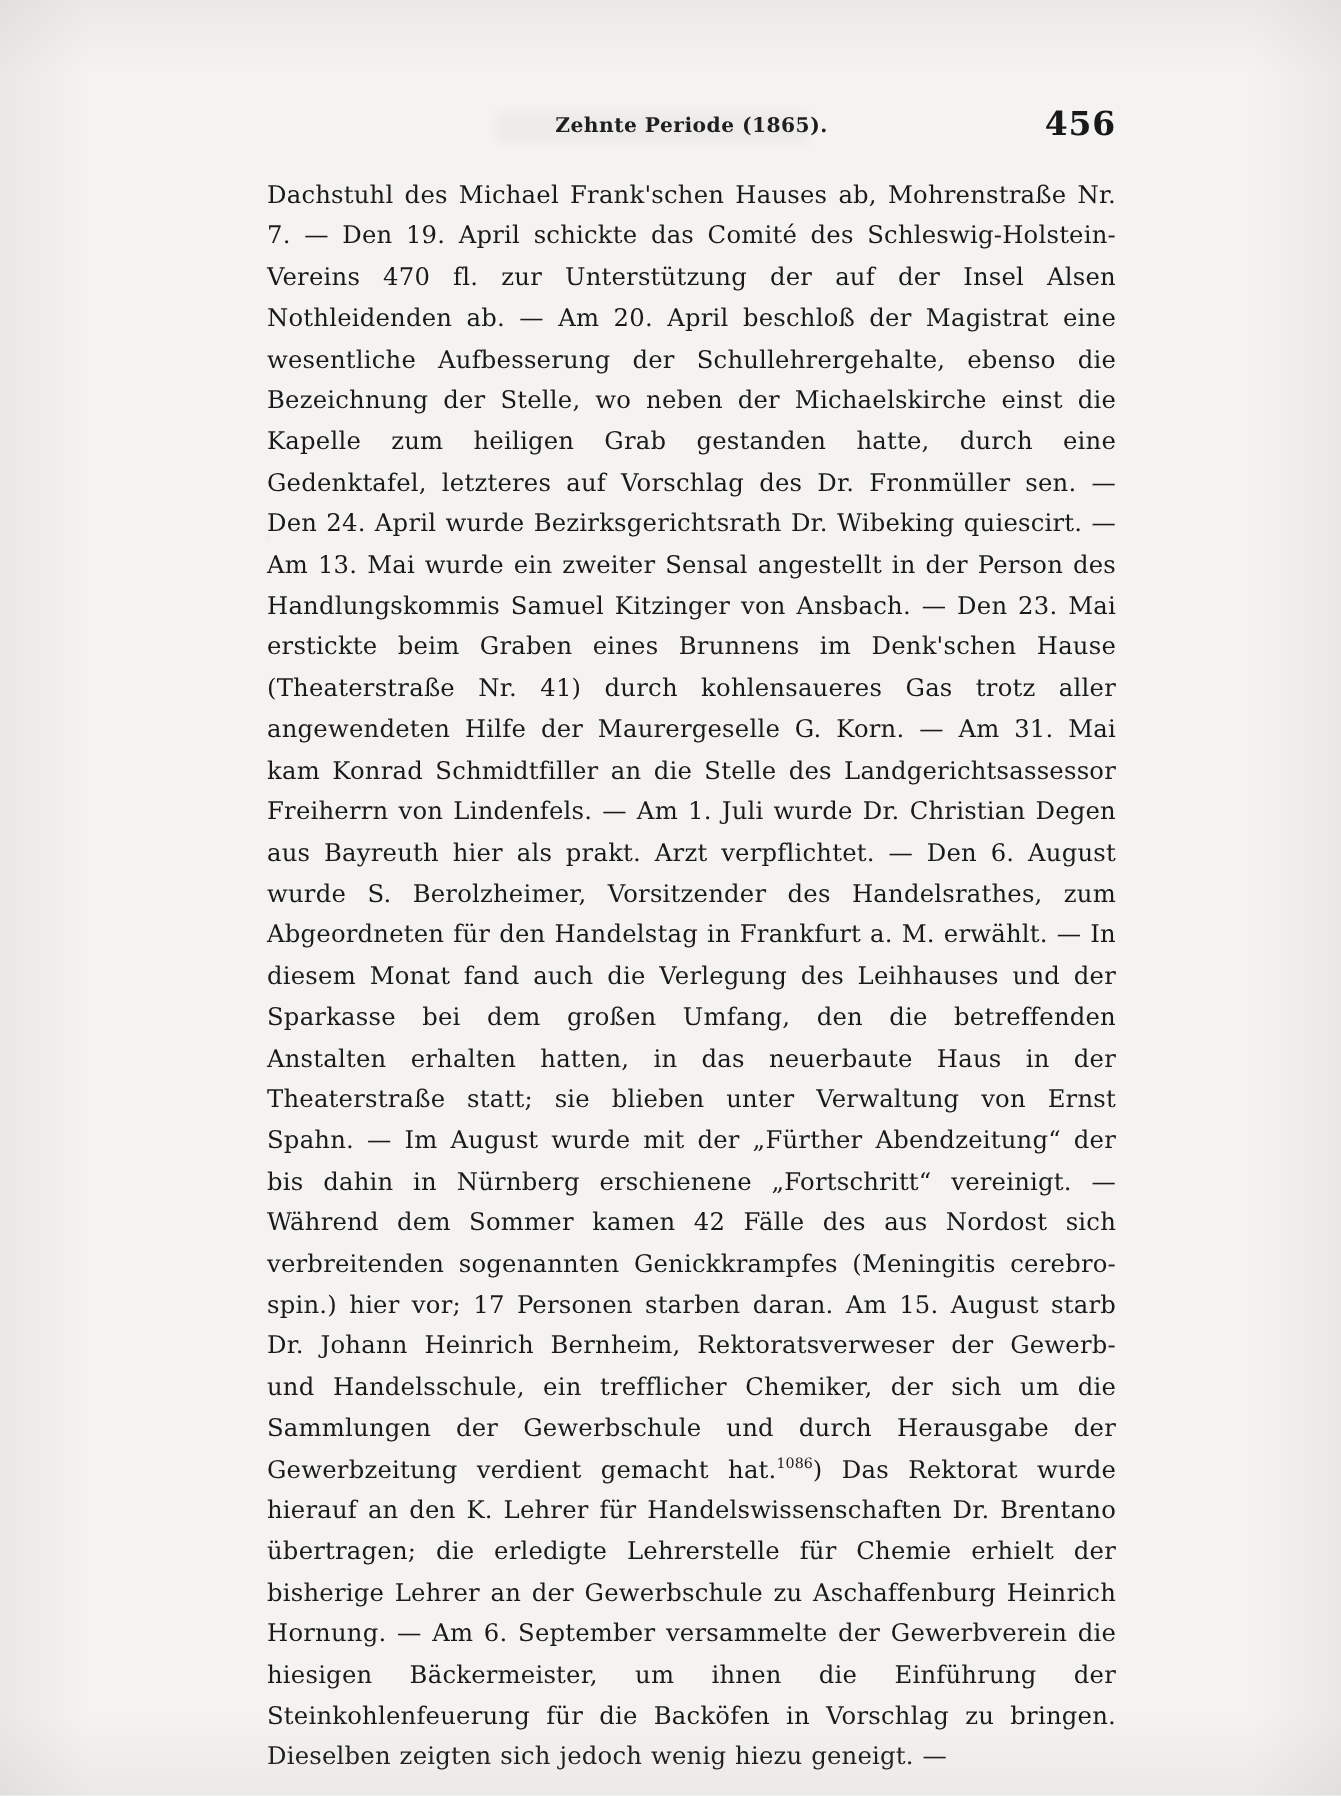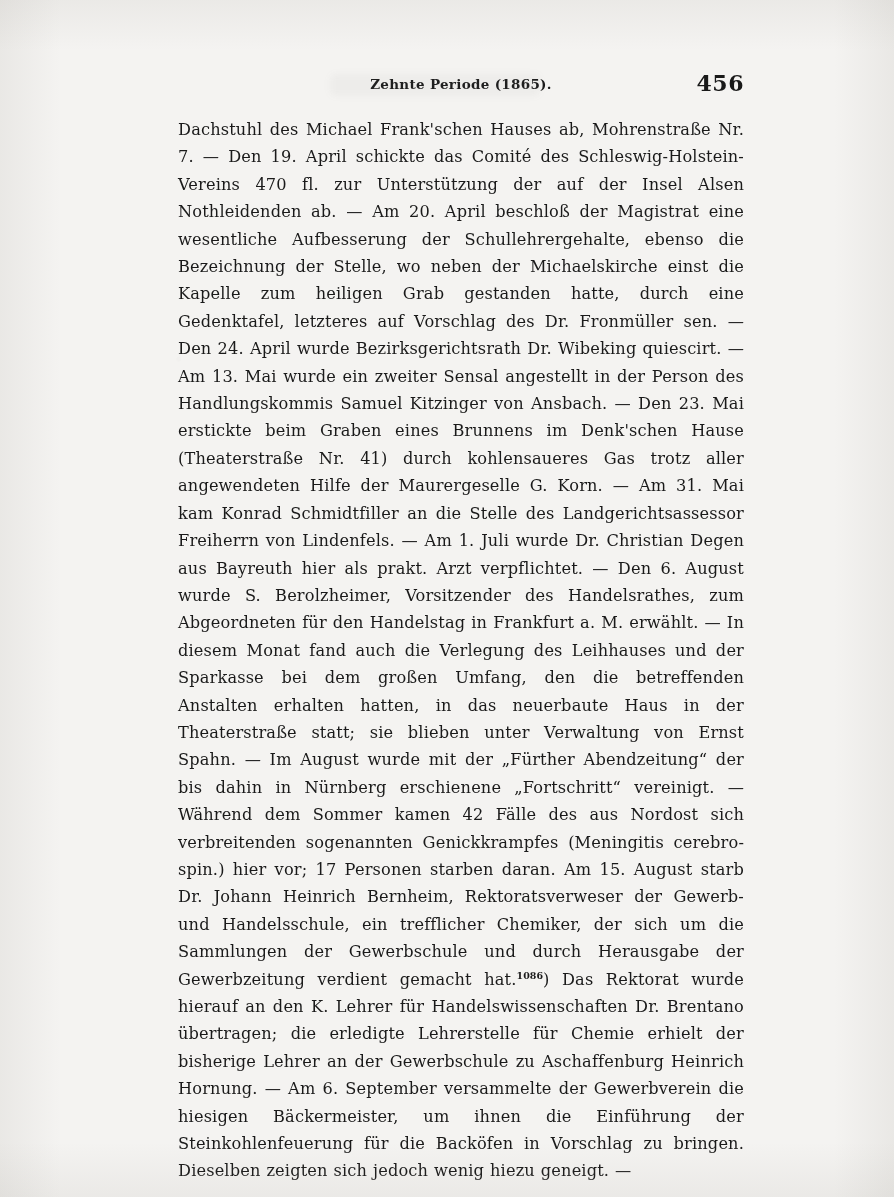--- a/index.html
+++ b/index.html
@@ -72,21 +72,20 @@
   }
   .body-text p {
     margin: 0;
     text-indent: 0;
   }
   sup {
     font-size: 9.5px;
     vertical-align: super;
     line-height: 0;
     letter-spacing: 0;
-    font-weight: bold;
   }
   .smudge {
     position: absolute;
     left: 330px;
     top: 74px;
     width: 210px;
     height: 22px;
     background: rgba(120,120,110,0.05);
     border-radius: 6px;
     filter: blur(3px);

